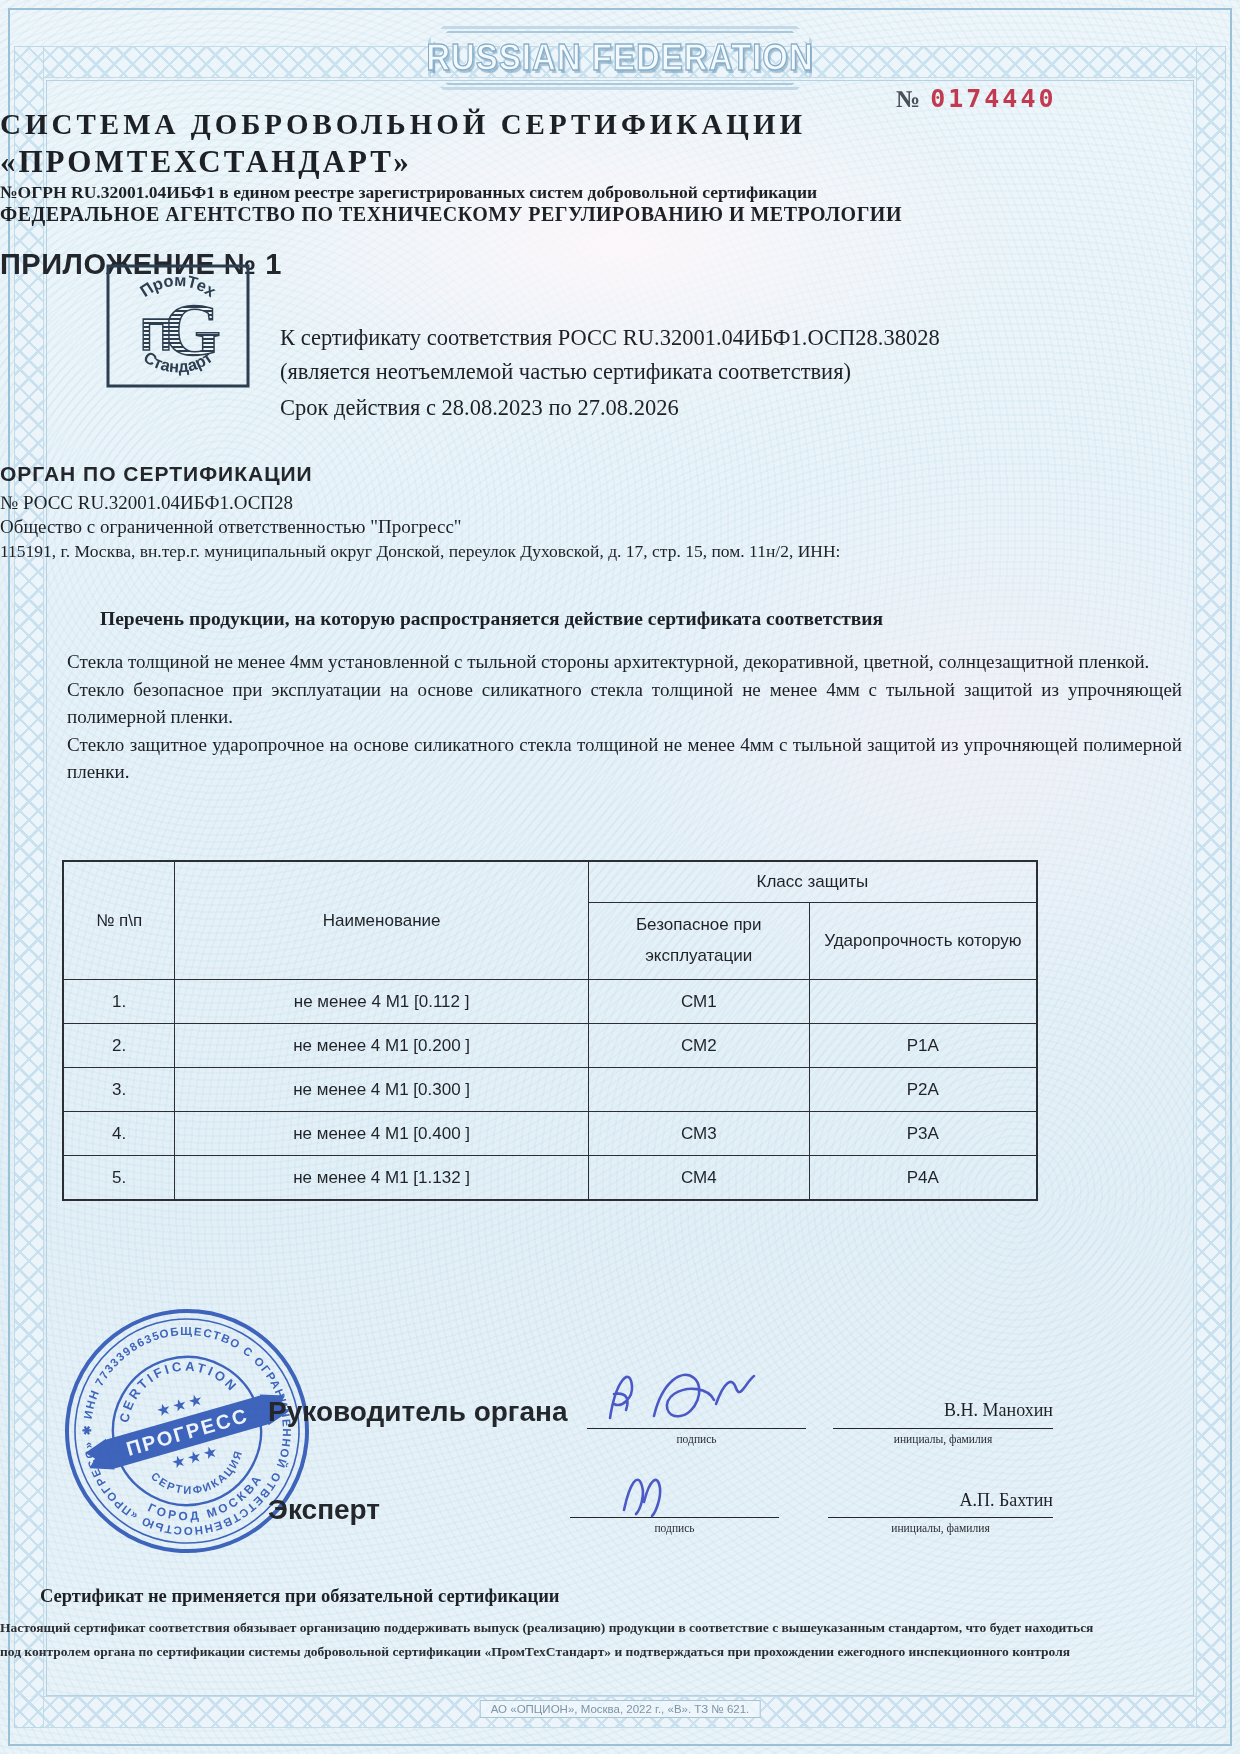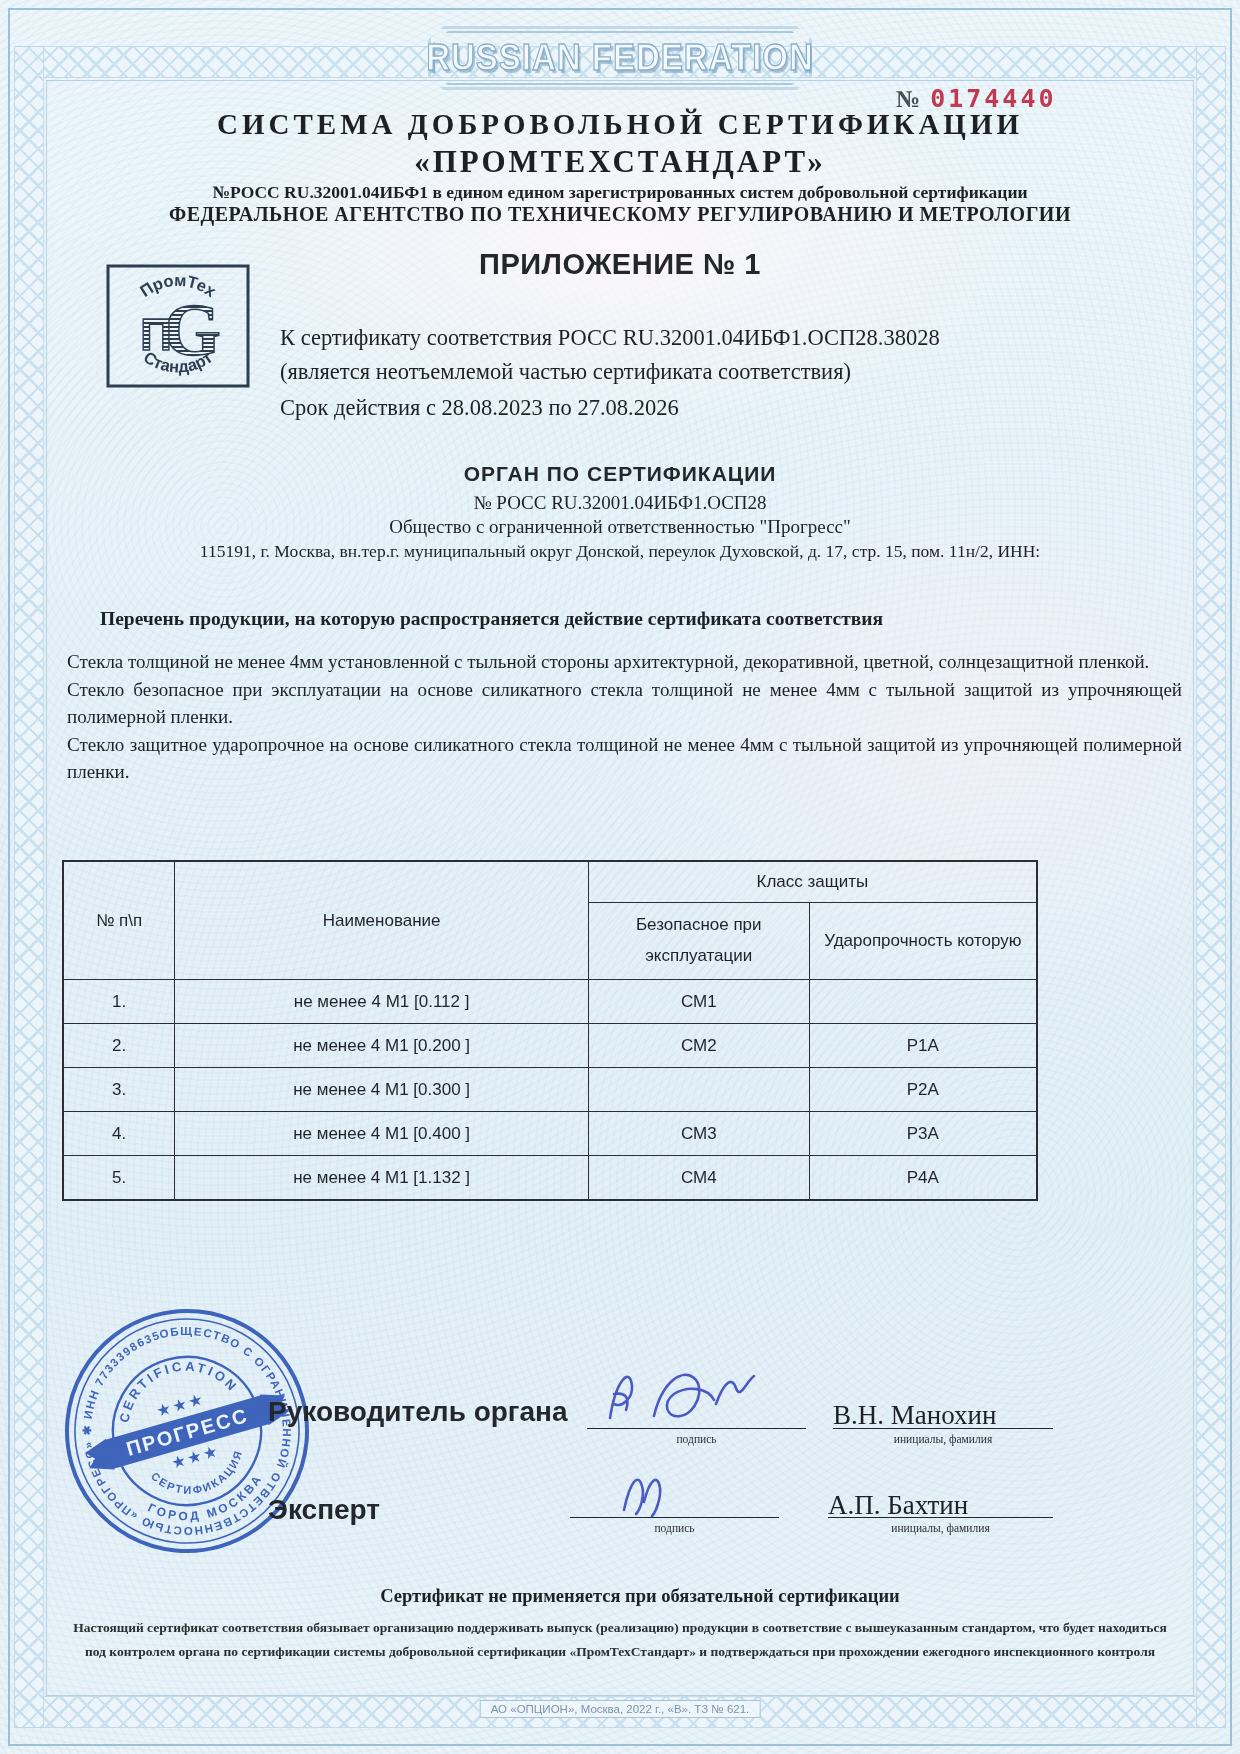--- a/index.html
+++ b/index.html
@@ -34,21 +34,21 @@
   .plaque-inner{position:absolute;inset:5px;border:2px solid #a9c9dd;
     clip-path:polygon(4% 0,96% 0,100% 22%,100% 78%,96% 100%,4% 100%,0 78%,0 22%);}
   .plaque-text{position:relative;font-family:"Liberation Sans",sans-serif;font-weight:800;font-size:33px;
     letter-spacing:1px;color:#f3f9fd;-webkit-text-stroke:1.2px #86aec9;
     text-shadow:2px 2px 1px rgba(110,150,180,.55), -1px -1px 0 #ffffff;transform:scaleY(1.12);white-space:nowrap;}
   
   .serial{position:absolute;left:896px;top:84px;white-space:nowrap;}
   .serial .nsign{font-size:24px;color:#4a4f57;font-weight:bold;}
   .serial .digits{font-family:"DejaVu Sans Mono",monospace;font-size:25px;font-weight:bold;color:#c23a50;letter-spacing:3px;margin-left:10px;}
   
-  .ctr{position:absolute;left:0;right:0;text-align:center;}
+  .ctr{position:absolute;left:0;right:0;}
   .title1{top:108px;font-size:29px;font-weight:bold;letter-spacing:4px;}
   .title2{top:144px;font-size:31px;font-weight:bold;letter-spacing:3px;}
   .registry{top:182px;font-size:17.5px;font-weight:bold;}
   .agency{top:203px;font-size:20px;font-weight:bold;letter-spacing:.5px;}
   .appendix{top:248px;font-family:"Liberation Sans",sans-serif;font-size:29px;font-weight:800;letter-spacing:.5px;color:#23272c;}
   
   .logo{position:absolute;left:104px;top:262px;}
   
   .refline{position:absolute;left:280px;font-size:22.5px;}
   .ref1{top:325px;}
@@ -75,21 +75,21 @@
   td.h-imp{width:223px;}
   tr.hdr1 td{height:36px;}
   tr.hdr2 td{height:72px;line-height:1.8;}
   tr.data td{height:39px;}
   
   .sig-role{position:absolute;left:268px;font-family:"Liberation Sans",sans-serif;font-size:28px;font-weight:800;color:#23272c;z-index:4;}
   .role-head{top:1396px;}
   .role-expert{top:1494px;}
   .sig-line{position:absolute;height:0;border-bottom:1.6px solid #23272c;z-index:3;}
   .cap{position:absolute;font-size:11.5px;color:#2a2e33;text-align:center;z-index:3;}
-  .sig-name{position:absolute;font-size:27px;text-align:left;z-index:3;}
+  .sig-name{position:absolute;font-size:18px;text-align:right;z-index:3;}
   .sig-ink{position:absolute;z-index:4;}
   
   .stamp{position:absolute;left:44px;top:1288px;width:286px;height:286px;transform:rotate(-16deg);opacity:.9;z-index:2;}
   
   .notapp{top:1586px;font-size:18.5px;font-weight:bold;padding-left:40px;}
   .fine{font-size:13.5px;font-weight:bold;color:#2a2e33;}
   .fine1{top:1620px;}
   .fine2{top:1644px;}
   .printer{position:absolute;left:50%;top:1700px;transform:translateX(-50%);
     font-family:"Liberation Sans",sans-serif;font-size:11.5px;color:#7e95a6;
@@ -111,21 +111,21 @@
     <div class="plaque-inner"></div>
     <div class="plaque-text">RUSSIAN FEDERATION</div>
   </div>
 
   <div class="serial">
     <span class="nsign">№</span><span class="digits">0174440</span>
   </div>
 
   <div class="ctr title1">СИСТЕМА ДОБРОВОЛЬНОЙ СЕРТИФИКАЦИИ</div>
   <div class="ctr title2">«ПРОМТЕХСТАНДАРТ»</div>
-  <div class="ctr registry">№РОСС RU.32001.04ИБФ1 в едином едином зарегистрированных систем добровольной сертификации</div>
+  <div class="ctr registry">№ОГРН RU.32001.04ИБФ1 в едином реестре зарегистрированных систем добровольной сертификации</div>
   <div class="ctr agency">ФЕДЕРАЛЬНОЕ АГЕНТСТВО ПО ТЕХНИЧЕСКОМУ РЕГУЛИРОВАНИЮ И МЕТРОЛОГИИ</div>
   <div class="ctr appendix">ПРИЛОЖЕНИЕ № 1</div>
 
   <svg class="logo" width="148" height="128" viewBox="0 0 148 128">
     <defs>
       <pattern id="hz" width="4" height="4" patternUnits="userSpaceOnUse">
         <rect width="4" height="4" fill="#eef5f9"></rect>
           <rect width="4" height="2" fill="#2c3e50"></rect>
       </pattern>
       <path id="arcTop" d="M 26 56 A 52 52 0 0 1 122 56"></path>

